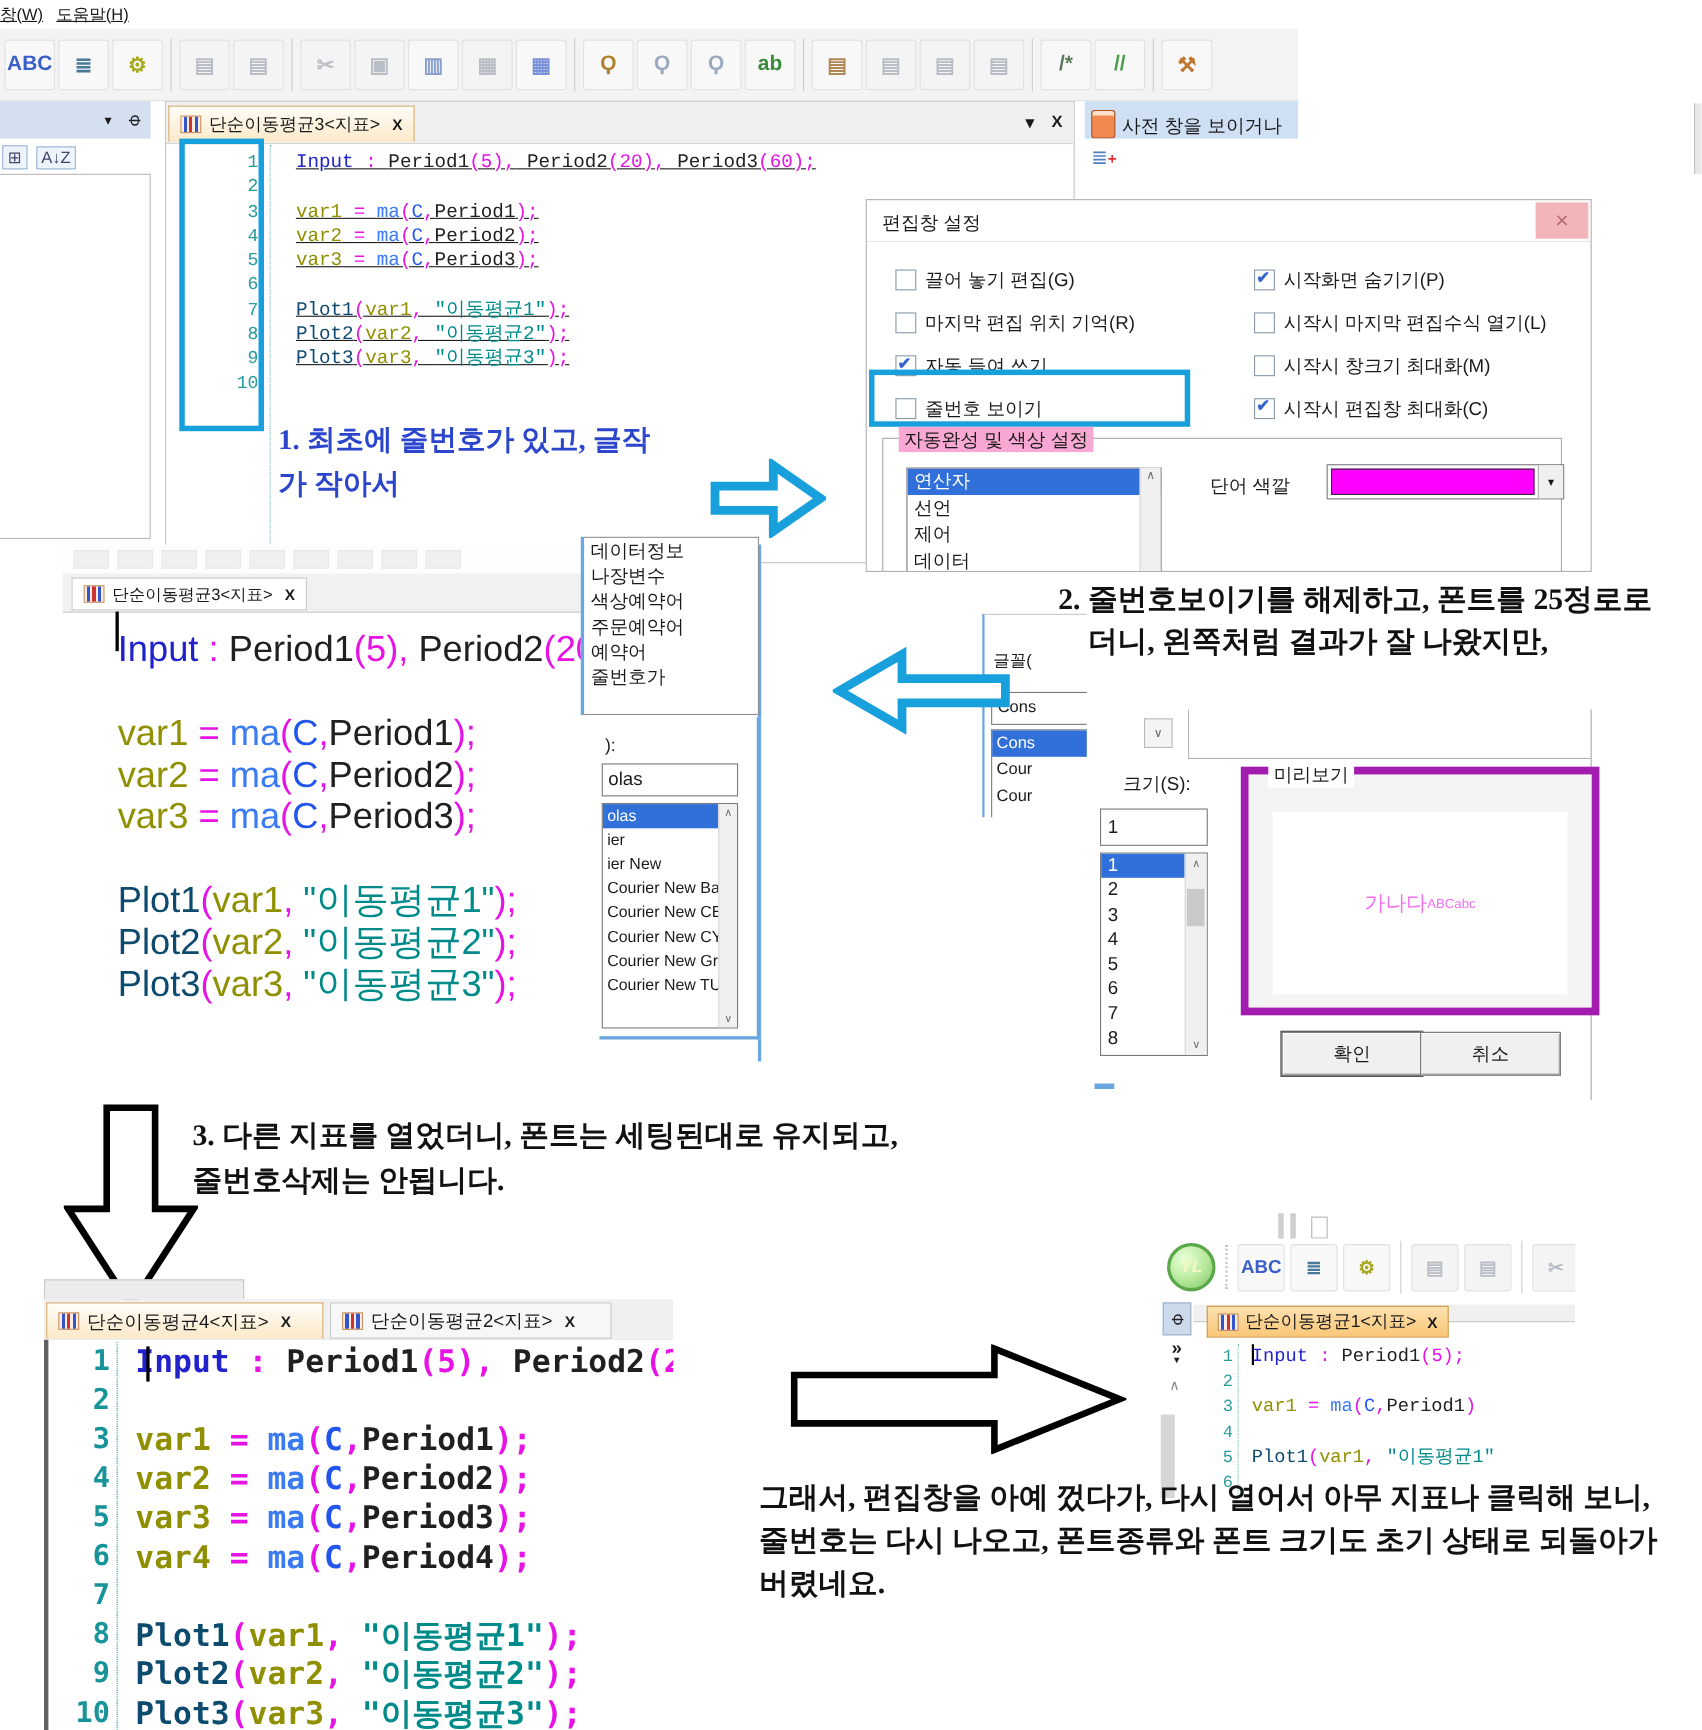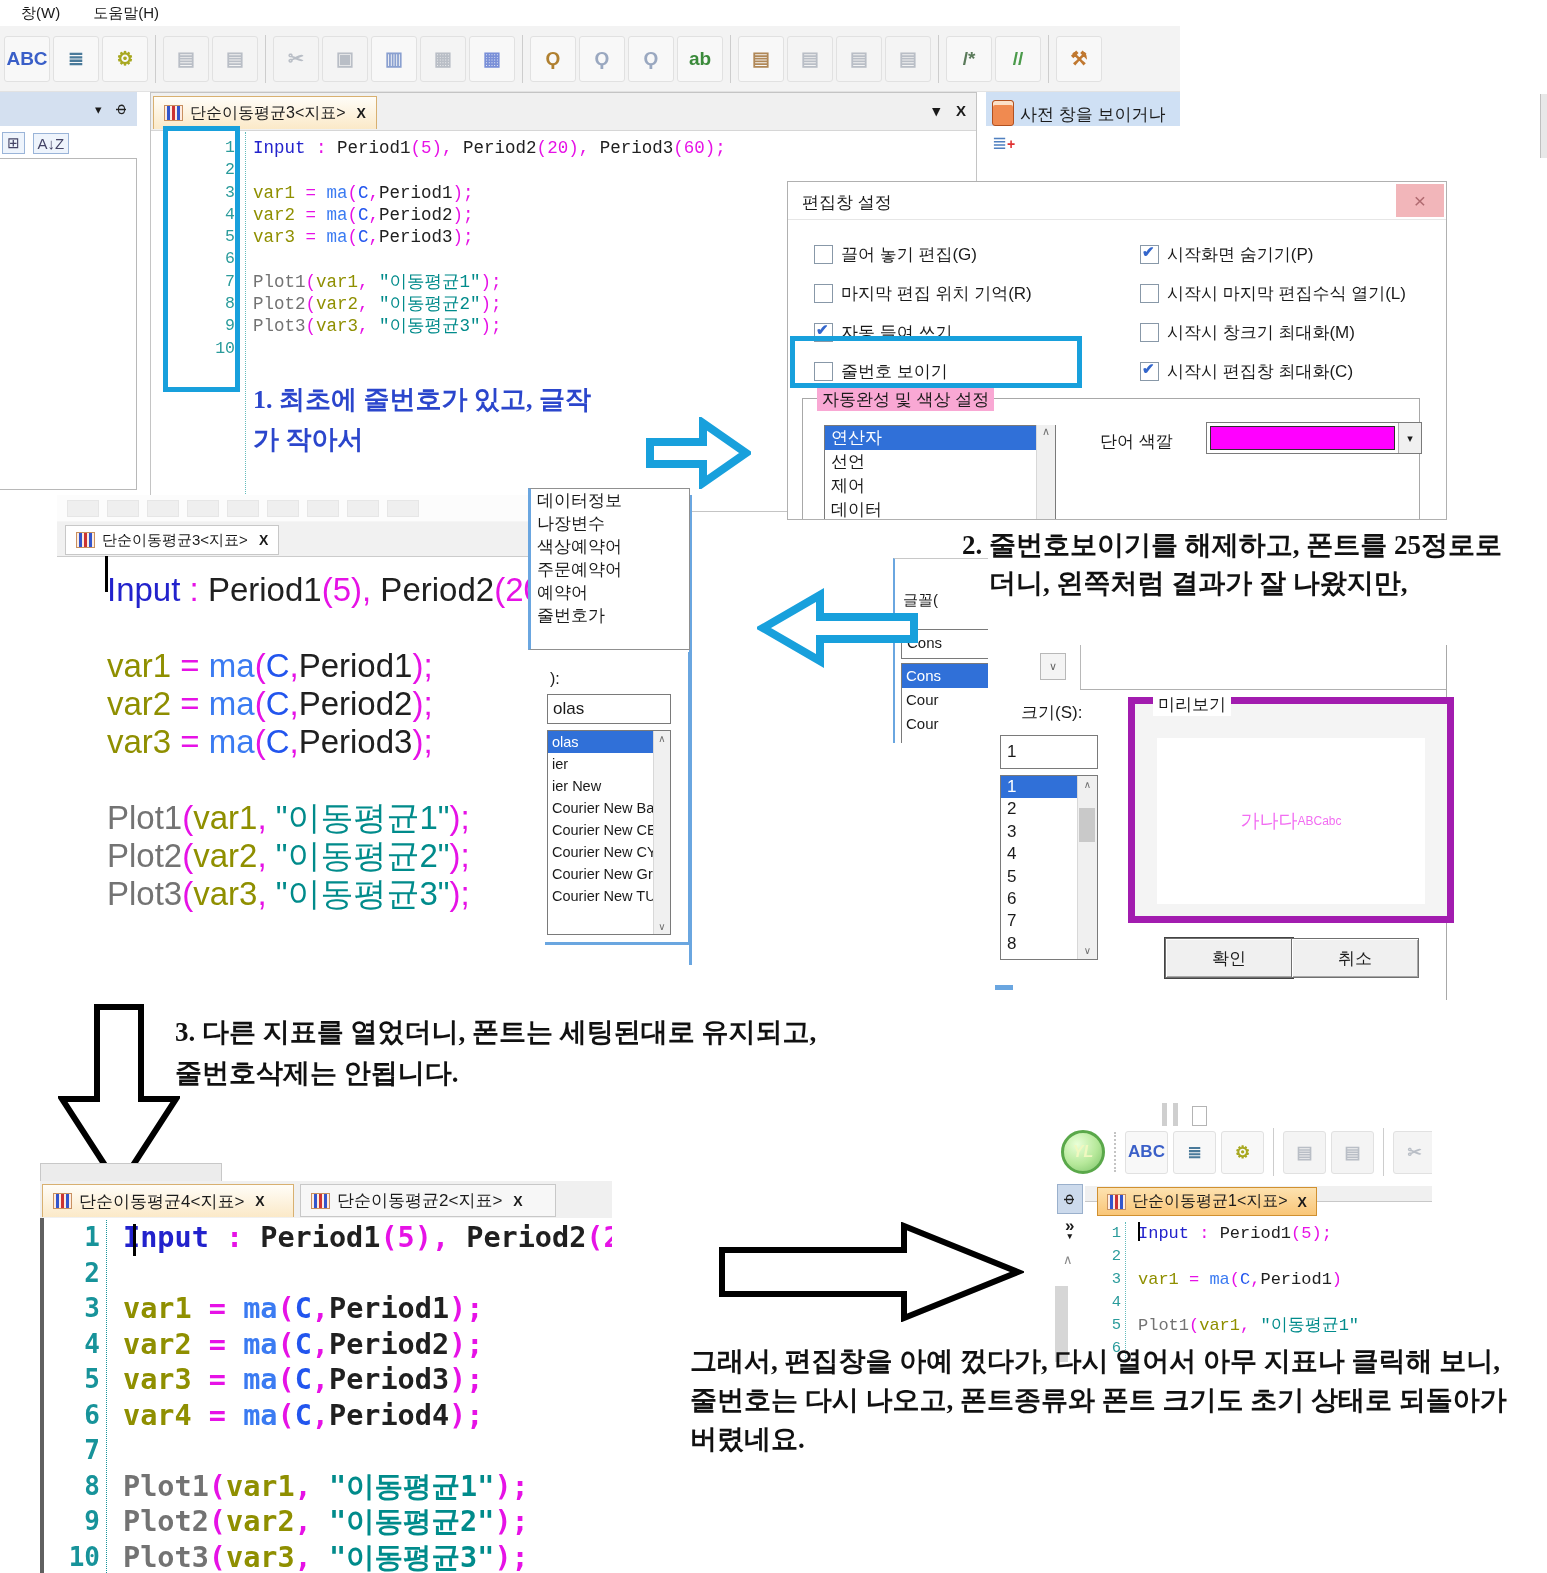--- a/index.html
+++ b/index.html
@@ -2,21 +2,21 @@
 <html><head>
 <meta charset="utf-8">
 <style>
   html,body{margin:0;padding:0;background:#fff;}
   .page{position:relative;width:1547px;height:1573px;background:#fff;overflow:hidden;
         font-family:"Liberation Sans",sans-serif;color:#1a1a1a;}
   .abs{position:absolute;}
 
   
   .menubar{left:0;top:0;width:1180px;height:26px;background:#fff;font-size:15px;display:flex;align-items:center;}
-  .menu-item{padding:2px 12px 2px 21px;cursor:default;}
+  .menu-item{padding:2px 12px 2px 0;cursor:default;text-decoration:underline;}
   .toolbar{left:0;top:26px;width:1180px;height:66px;background:#f3f3f3;border-bottom:1px solid #e2e2e2;
            display:flex;align-items:center;padding-left:4px;gap:3px;box-sizing:border-box;}
   .ticon{width:44px;height:44px;flex:none;display:flex;align-items:center;justify-content:center;
          font-size:19px;font-weight:bold;background:#f8f8f8;border:1px solid #e1e1e1;border-radius:3px;}
   .ticon.dim{color:#b9bec6 !important;background:#f4f4f4;}
   .tsep{width:1px;height:48px;background:#cdcdcd;margin:0 4px;flex:none;}
 
   
   .hintbar{left:986px;top:92px;width:194px;height:34px;background:#cfe0f4;display:flex;align-items:flex-end;
            font-size:17px;gap:6px;padding-left:6px;box-sizing:border-box;white-space:nowrap;overflow:hidden;}
@@ -45,26 +45,26 @@
   .tabx{font-weight:bold;font-size:14px;margin-left:4px;}
   .chart-ico{width:17px;height:14px;flex:none;background:
      linear-gradient(90deg,transparent 2px,#3355cc 2px 5px,transparent 5px 7px,#cc3333 7px 10px,transparent 10px 12px,#3355cc 12px 15px,transparent 15px),
      linear-gradient(#ffece0,#ffece0);border:1px solid #c89060;}
   .ed1-ctl{position:absolute;right:10px;top:9px;display:flex;gap:16px;font-size:15px;font-weight:bold;}
   .code{font-family:"Liberation Mono","DejaVu Sans Mono",monospace;white-space:nowrap;}
   .cl{display:flex;}
   .ct{white-space:pre;}
   .ed1 .code{padding-top:6px;font-size:17.5px;line-height:22.3px;}
   .ed1 .ln{width:84px;text-align:right;padding-right:10px;color:#2a9b9b;flex:none;font-size:16.5px;}
-  .ed1 .ct{margin-left:8px;}
+  .ed1 .ct{margin-left:24px;text-decoration:underline;}
   .gutline{border-left:1px dotted #63bcbc;width:0;}
 
   
   .tk-k{color:#2222cc;} .tk-f{color:#3b7bf2;} .tk-c{color:#2255ee;}
-  .tk-v{color:#8f8f00;} .tk-P{color:#737373;} .tk-s{color:#008b8b;}
+  .tk-v{color:#8f8f00;} .tk-P{color:#0c4a6e;} .tk-s{color:#008b8b;}
   .tk-p{color:#e612e6;} .tk-n{color:#e612e6;} .tk-i{color:#202020;}
 
   .bluerect{border:5px solid #18a0dc;box-sizing:border-box;}
 
   .note{font-family:"Liberation Serif","DejaVu Serif",serif;font-weight:bold;color:#111;}
   .note1{left:253px;top:380px;width:430px;font-size:26px;line-height:40px;color:#2b46cc;}
   .note2{left:962px;top:526px;width:586px;font-size:27px;line-height:38px;}
   .note3{left:175px;top:1012px;width:690px;font-size:27px;line-height:41px;}
   .note4{left:690px;top:1342px;width:860px;font-size:27px;line-height:39px;}
 

